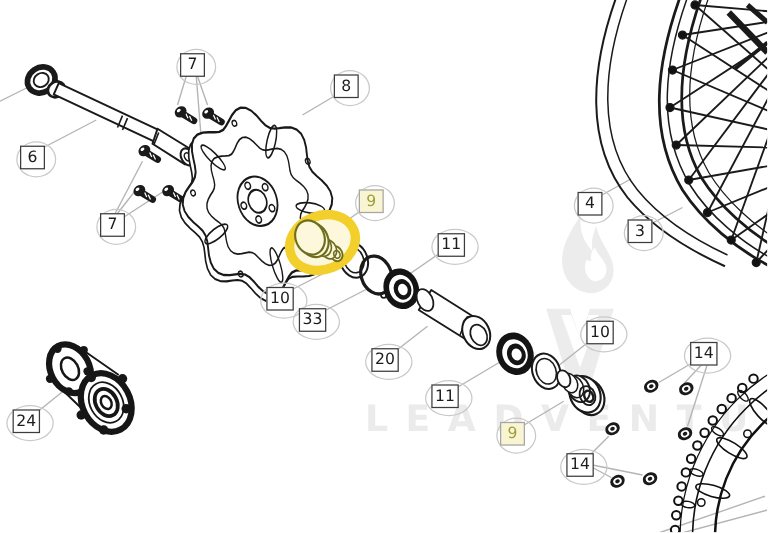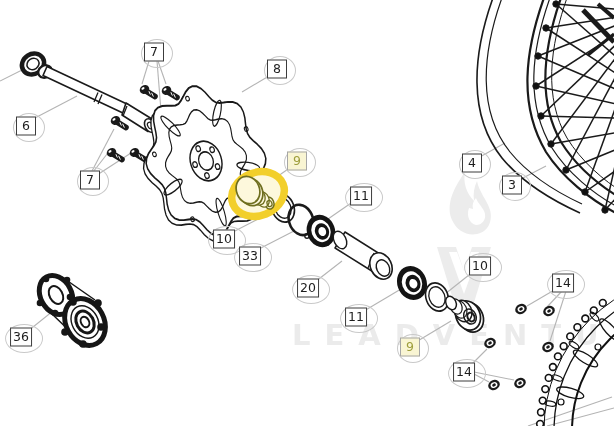--- a/index.html
+++ b/index.html
@@ -352,15 +352,15 @@
   <div class="callout" style="left:563px;top:283px">
       <span class="halo wide"></span>
       <span class="cbox">14</span>
     </div>
   <div class="callout" style="left:464px;top:372px">
       <span class="halo wide"></span>
       <span class="cbox">14</span>
     </div>
   <div class="callout" style="left:21px;top:337px">
       <span class="halo wide"></span>
-      <span class="cbox">36</span>
+      <span class="cbox">24</span>
     </div>
 </div>
 
 </body></html>

